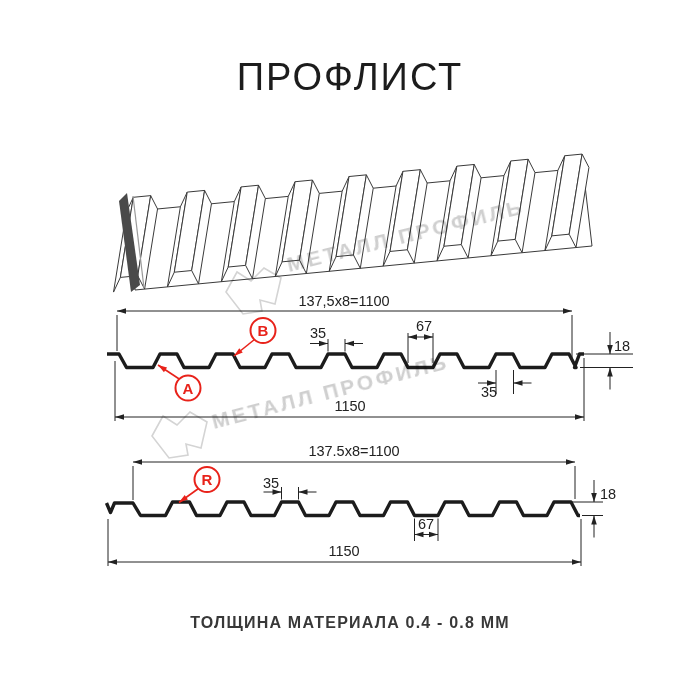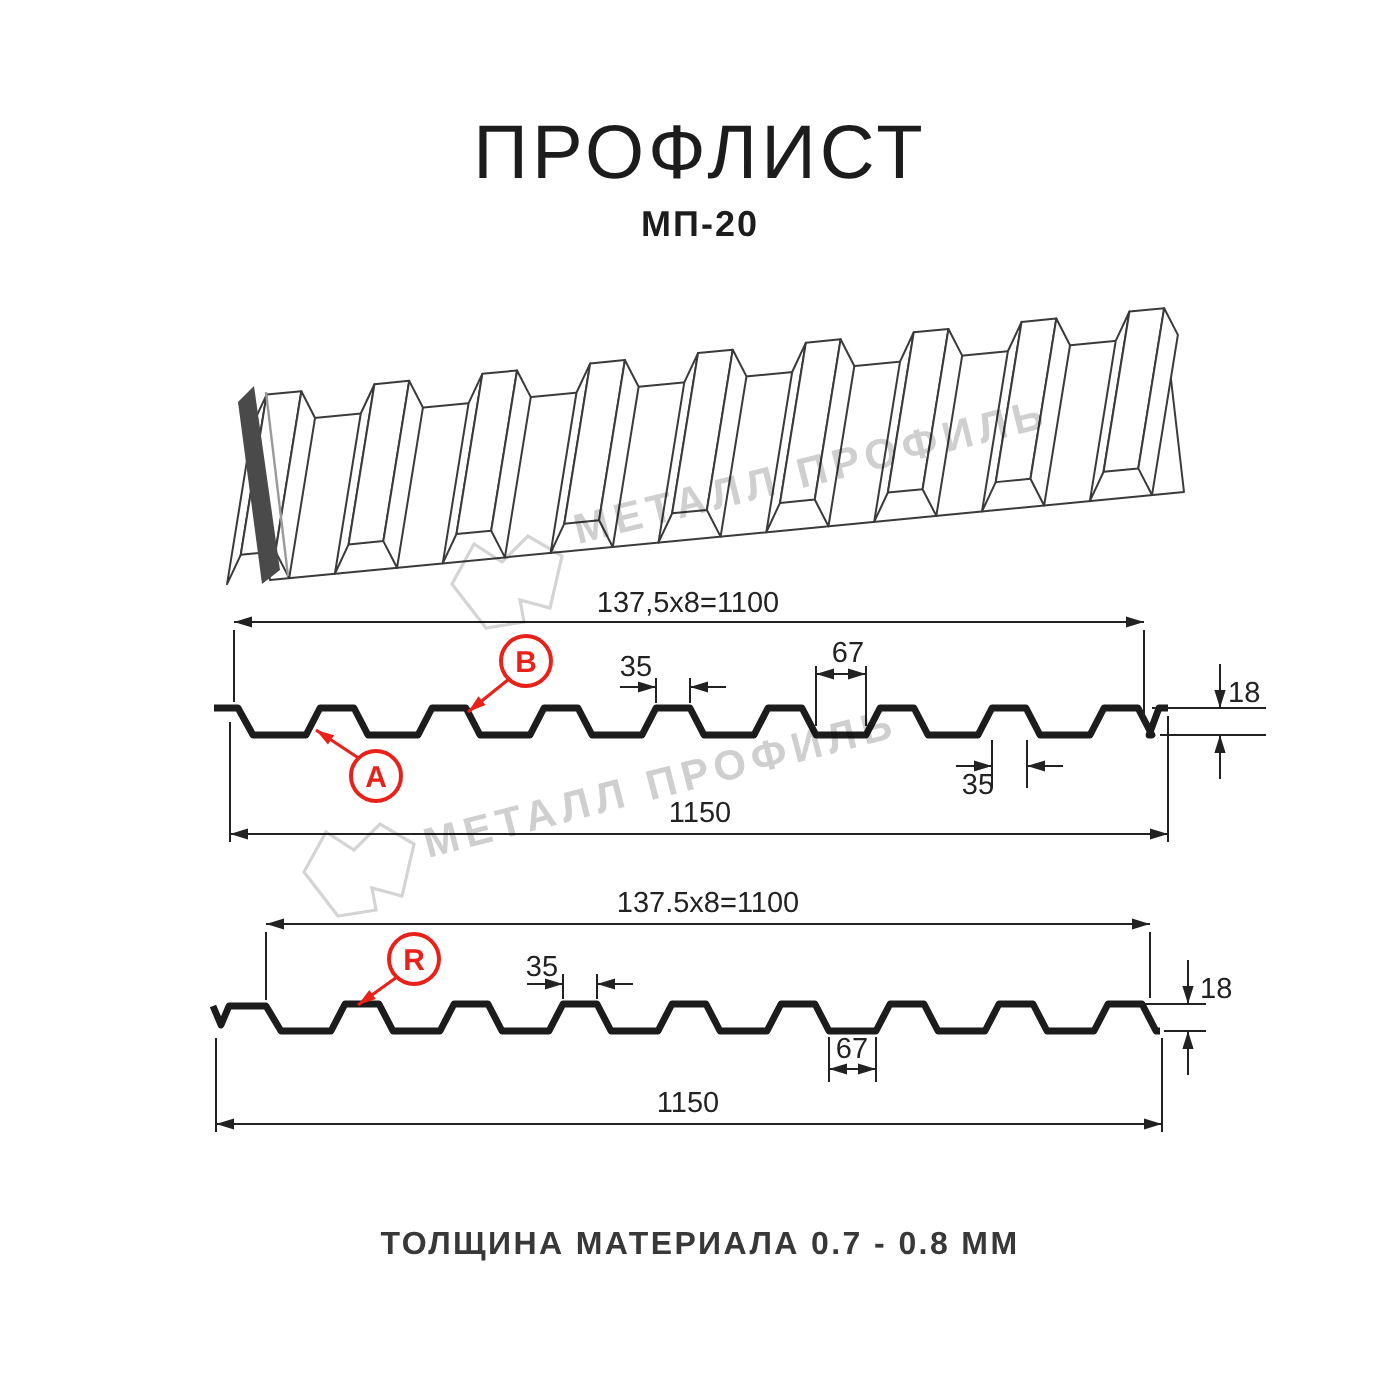--- a/index.html
+++ b/index.html
@@ -15,21 +15,20 @@
   .dim{font:14.5px "Liberation Sans",sans-serif;fill:#222;}
   .lbl{font:bold 15px "Liberation Sans",sans-serif;fill:#e8221a;}
   .wm{font:bold 21px "Liberation Sans",sans-serif;fill:#cfcfcf;letter-spacing:3px;}
   #g-watermarks{mix-blend-mode:multiply;}
 </style>
 </head>
 <body>
 
 <div id="page">
   <div class="title">ПРОФЛИСТ</div>
-  <div class="subtitle">МП-20</div>
 
   <svg width="700" height="700" viewBox="0 0 700 700">
 
     <g id="g-sheet3d">
         <path d="M126,212 L583,168 L592,246 L135,290 Z" fill="#ffffff" stroke="#3a3a3a" stroke-width="1" stroke-linejoin="round"></path>
         <path d="M126.457,211.956 L133.312,197.296 L120.376,277.408 L113.521,292.068 Z" fill="#ffffff" stroke="#3a3a3a" stroke-width="1" stroke-linejoin="round"></path>
         <path d="M133.312,197.296 L150.678,195.624 L137.742,275.736 L120.376,277.408 Z" fill="#ffffff" stroke="#3a3a3a" stroke-width="1" stroke-linejoin="round"></path>
         <path d="M150.678,195.624 L157.53300000000002,208.964 L144.597,289.076 L137.742,275.736 Z" fill="#ffffff" stroke="#3a3a3a" stroke-width="1" stroke-linejoin="round"></path>
         <path d="M180.38299999999998,206.764 L187.238,192.10399999999998 L174.302,272.216 L167.447,286.876 Z" fill="#ffffff" stroke="#3a3a3a" stroke-width="1" stroke-linejoin="round"></path>
         <path d="M187.238,192.10399999999998 L204.60399999999998,190.432 L191.668,270.544 L174.302,272.216 Z" fill="#ffffff" stroke="#3a3a3a" stroke-width="1" stroke-linejoin="round"></path>
@@ -157,14 +156,14 @@
     </g>
 
     <g id="g-watermarks">
       <path d="m226,292 l11,-20 l14,9 l13,-13 l17,10 l-6,26 l-15,-4 l2,11 l-19,3 z" fill="none" stroke="#d4d4d4" stroke-width="1.6"></path>
       <text transform="translate(289,272) rotate(-14)" class="wm">МЕТАЛЛ ПРОФИЛЬ</text>
       <path d="m152,436 l11,-20 l14,9 l13,-13 l17,10 l-6,26 l-15,-4 l2,11 l-19,3 z" fill="none" stroke="#d4d4d4" stroke-width="1.6"></path>
       <text transform="translate(214,429) rotate(-14.5)" class="wm">МЕТАЛЛ ПРОФИЛЬ</text>
     </g>
   </svg>
 
-  <div class="footer">ТОЛЩИНА МАТЕРИАЛА 0.7 - 0.8 ММ</div>
+  <div class="footer">ТОЛЩИНА МАТЕРИАЛА 0.4 - 0.8 ММ</div>
 </div>
 
 </body></html>

